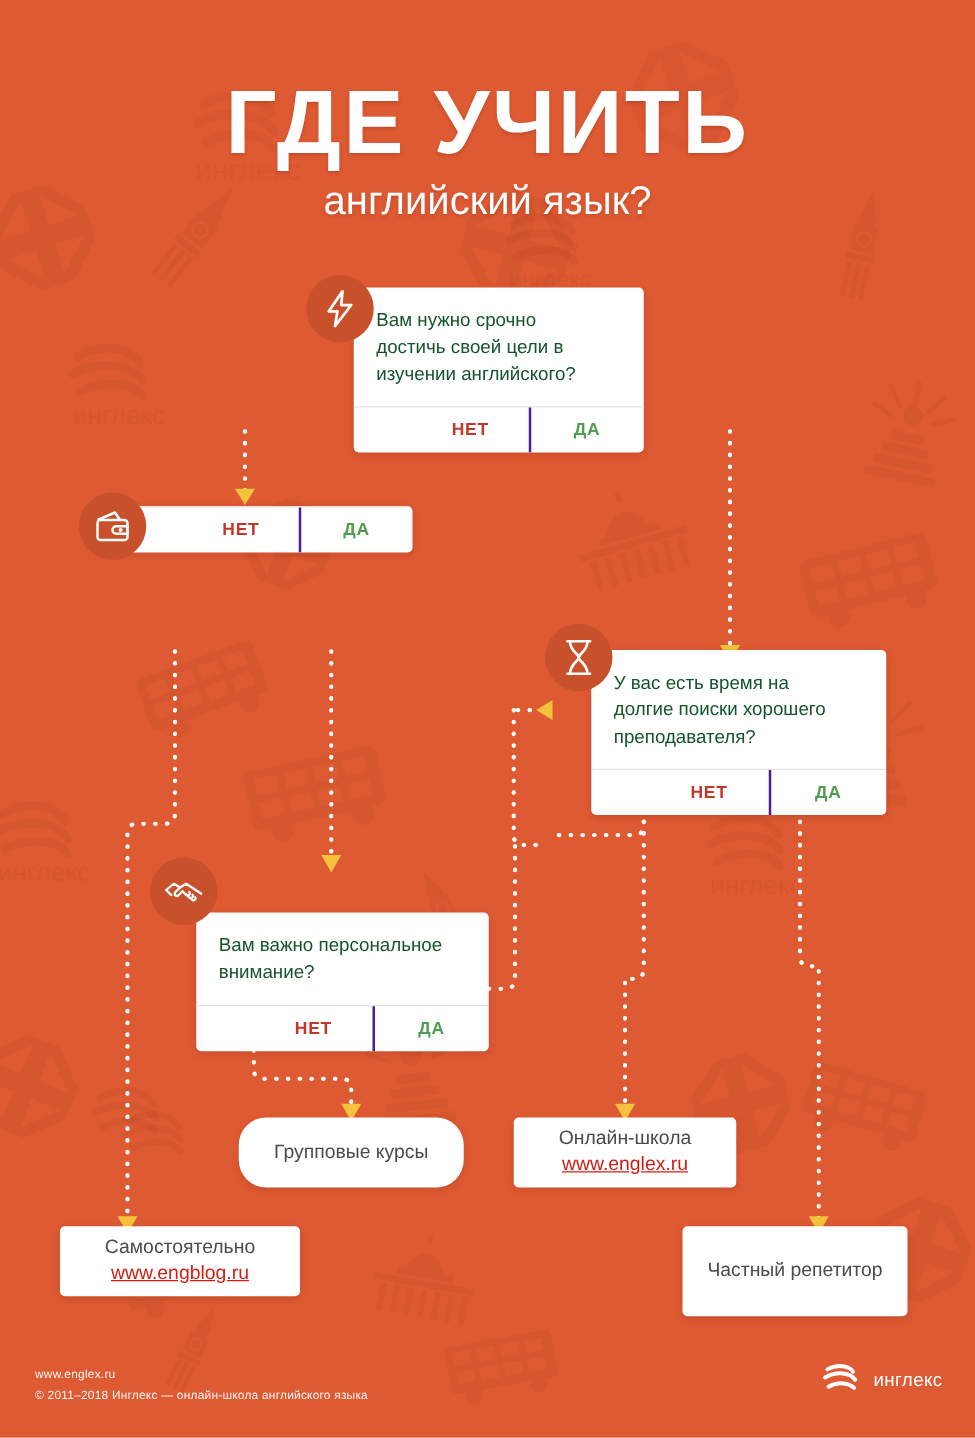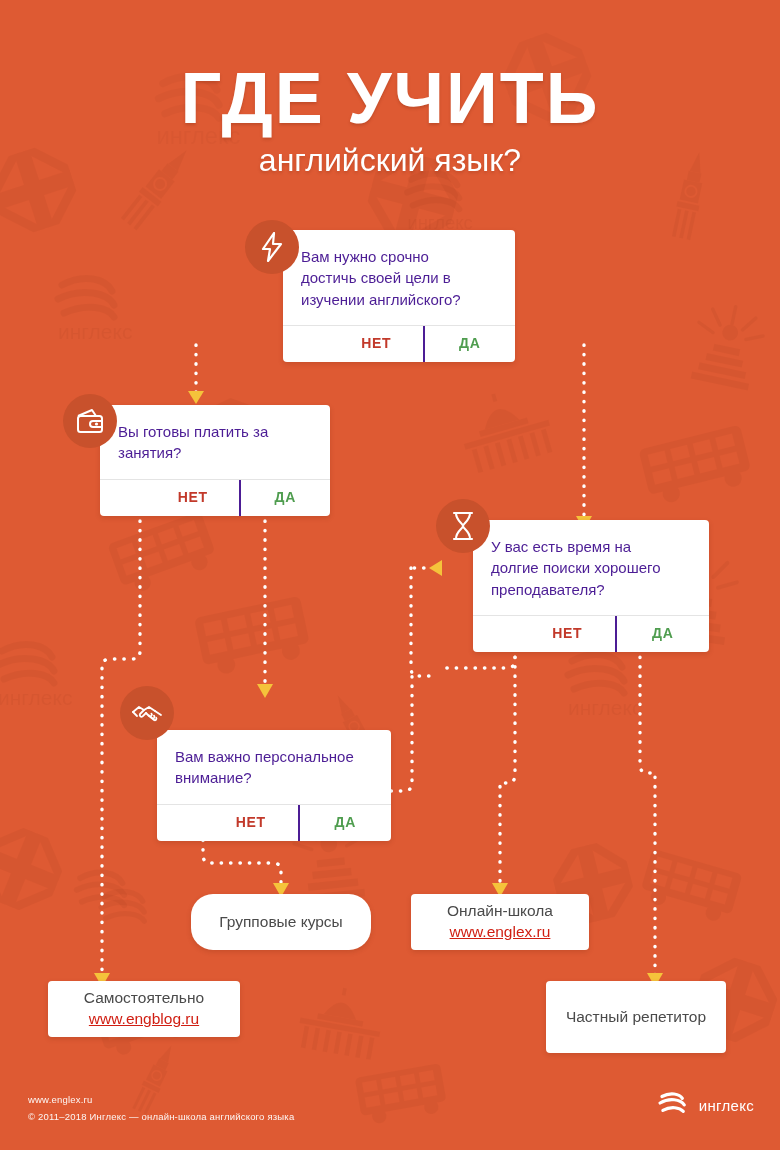--- a/index.html
+++ b/index.html
@@ -50,21 +50,21 @@
 
   
   .qcard {
     position: absolute;
     background: #ffffff;
     border-radius: 4px;
     box-shadow: 0 2px 5px rgba(120,40,15,0.22);
     overflow: hidden;
   }
   .qtext {
-    color: #4c1d95;
+    color: #14532d;
     font-size: 15px;
     line-height: 1.42;
     padding: 16px 32px 15px 18px;
   }
   .qanswers {
     display: flex;
     border-top: 1px solid #e4e4e4;
     padding-left: 47px;
   }
   .qans {
@@ -636,21 +636,20 @@
     <svg width="30" height="28" viewBox="0 0 30 28">
       <g fill="none" stroke="#ffffff" stroke-width="2" stroke-linejoin="round">
         <path d="M3 9 L17 3 L21 9"></path>
         <rect x="3" y="9" width="24" height="16" rx="2.5"></rect>
         <path d="M18 14 h9 v6 h-9 a3 3 0 0 1 0 -6 z"></path>
       </g>
       <circle cx="21.5" cy="17" r="1.6" fill="#ffffff"></circle>
     </svg>
   </div>
   <div class="qcard" style="left:100px; top:405px; width:230px;">
-    <div class="qtext">Вы готовы платить за занятия?</div>
     <div class="qanswers">
       <div class="qans no">НЕТ</div>
       <div class="qans yes">ДА</div>
     </div>
   </div>
 
   <div class="icon-badge" style="left:436px; top:499px;">
     <svg width="26" height="30" viewBox="0 0 26 30">
       <g fill="none" stroke="#ffffff" stroke-width="2.1" stroke-linejoin="round" stroke-linecap="round">
         <line x1="4" y1="2" x2="22" y2="2"></line>

